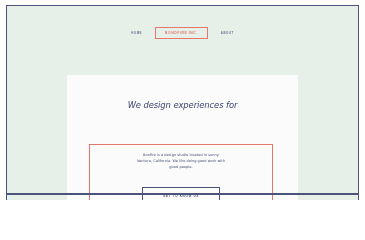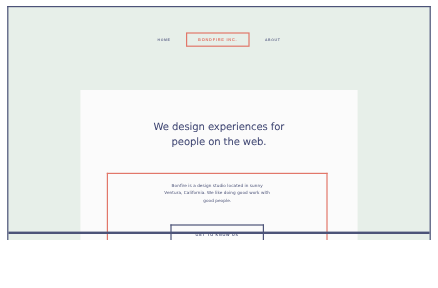--- a/index.html
+++ b/index.html
@@ -110,20 +110,21 @@
     font-size: 8.4px;
     line-height: 12.6px;
     color: #3c4370;
     font-family: "DejaVu Sans", sans-serif;
     font-weight: 400;
     letter-spacing: -0.08px;
   }
 
   .headline-line {
     display: block;
+    font-style: italic;
   }
 
   
   #callout-box {
     position: absolute;
     left: 89px;
     top: 144px;
     width: 184px;
     height: 56px;
     border: 1.1px solid #e2776a;
@@ -191,21 +192,20 @@
     <div id="logo-box">
       <div id="logo-text">BONDFIRE INC.</div>
     </div>
 
     <div class="nav-link">ABOUT</div>
   </div>
 
   <div id="hero-card">
     <div id="headline">
       <span class="headline-line">We design experiences for</span>
-      <span class="headline-line">people on the web.</span>
     </div>
   </div>
 
   <div id="callout-box"></div>
 
   <div id="callout-text">
     <span class="callout-line">Bonfire is a design studio located in sunny</span>
     <span class="callout-line">Ventura, California. We like doing good work with</span>
     <span class="callout-line">good people.</span>
   </div>

